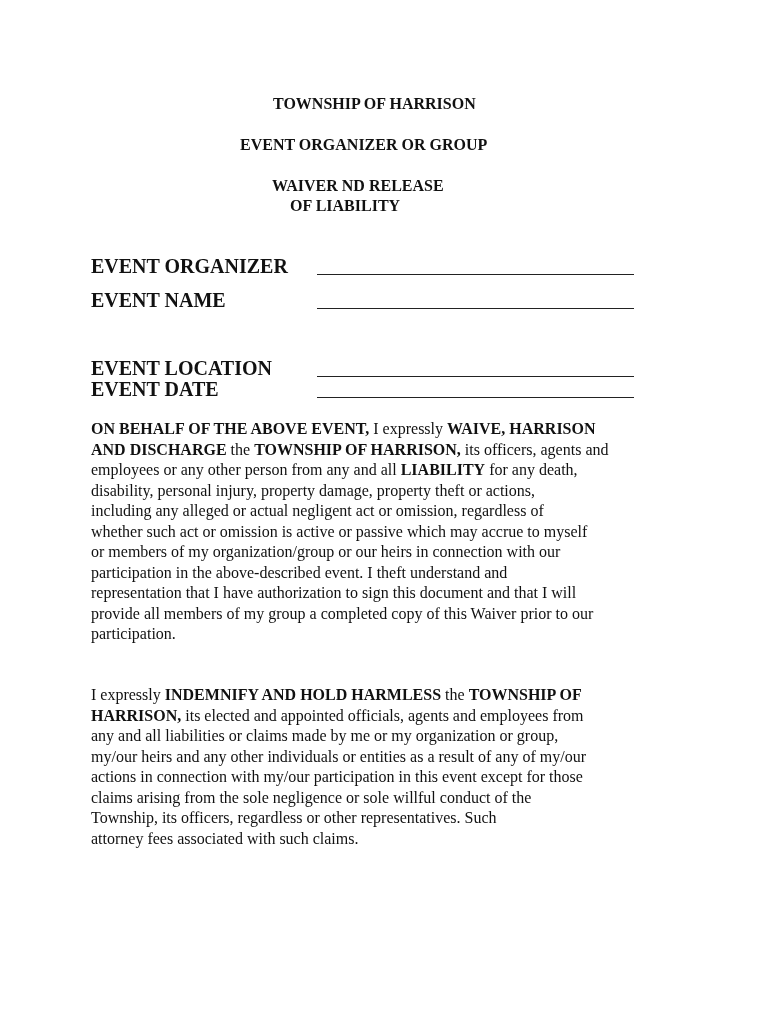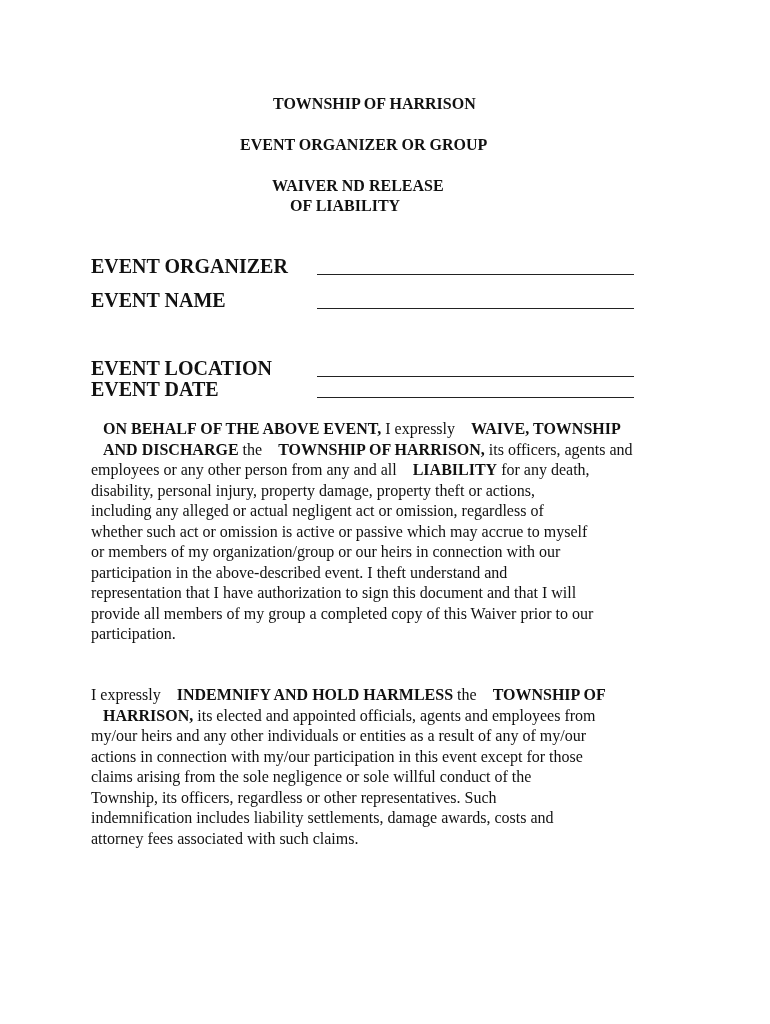--- a/index.html
+++ b/index.html
@@ -29,21 +29,21 @@
   #row1 { top: 256px; }
   #row2 { top: 290px; }
   #row3 { top: 338px; margin-top: 20px; }
   #row4 { top: 379px; }
 
   .para {
     position: absolute; left: 91px; width: 600px; font-size: 16px;
     line-height: 20.5px; margin: 0;
   }
   .para .ln { display: block; white-space: nowrap; }
-  .para b { font-weight: bold; margin-left: 12px; }
+  .para b { font-weight: bold; }
   #p1 { top: 419px; }
   #p2 { top: 685px; }
 </style>
 </head>
 <body>
 
 <div id="t1" class="title">TOWNSHIP OF HARRISON</div>
 <div id="t2" class="title">EVENT ORGANIZER OR GROUP</div>
 <div id="t3" class="title">WAIVER ND RELEASE</div>
 <div id="t4" class="title">OF LIABILITY</div>
@@ -59,34 +59,34 @@
 <div id="row3" class="field-row">
   <span class="field-label">EVENT LOCATION</span>
   <span class="field-line"></span>
 </div>
 <div id="row4" class="field-row">
   <span class="field-label">EVENT DATE</span>
   <span class="field-line"></span>
 </div>
 
 <div id="p1" class="para">
-    <span class="ln"><b>ON BEHALF OF THE ABOVE EVENT,</b><span> I expressly </span><b>WAIVE, TOWNSHIP</b></span>
+    <span class="ln"><b>ON BEHALF OF THE ABOVE EVENT,</b><span> I expressly </span><b>WAIVE, HARRISON</b></span>
     <span class="ln"><b>AND DISCHARGE</b><span> the </span><b>TOWNSHIP OF HARRISON,</b><span> its officers, agents and</span></span>
     <span class="ln"><span>employees or any other person from any and all </span><b>LIABILITY</b><span> for any death,</span></span>
     <span class="ln"><span>disability, personal injury, property damage, property theft or actions,</span></span>
     <span class="ln"><span>including any alleged or actual negligent act or omission, regardless of</span></span>
     <span class="ln"><span>whether such act or omission is active or passive which may accrue to myself</span></span>
     <span class="ln"><span>or members of my organization/group or our heirs in connection with our</span></span>
     <span class="ln"><span>participation in the above-described event.  I theft understand and</span></span>
     <span class="ln"><span>representation that I have authorization to sign this document and that I will</span></span>
     <span class="ln"><span>provide all members of my group a completed copy of this Waiver prior to our</span></span>
     <span class="ln"><span>participation.</span></span>
   </div>
 <div id="p2" class="para">
     <span class="ln"><span>I expressly </span><b>INDEMNIFY AND HOLD HARMLESS</b><span> the </span><b>TOWNSHIP OF</b></span>
     <span class="ln"><b>HARRISON,</b><span> its elected and appointed officials, agents and employees from</span></span>
+    <span class="ln"><span>any and all liabilities or claims made by me or my organization or group,</span></span>
     <span class="ln"><span>my/our heirs and any other individuals or entities as a result of any of my/our</span></span>
     <span class="ln"><span>actions in connection with my/our participation in this event except for those</span></span>
     <span class="ln"><span>claims arising from the sole negligence or sole willful conduct of the</span></span>
     <span class="ln"><span>Township, its officers, regardless or other representatives.  Such</span></span>
-    <span class="ln"><span>indemnification includes liability settlements, damage awards, costs and</span></span>
     <span class="ln"><span>attorney fees associated with such claims.</span></span>
   </div>
 
 </body></html>

